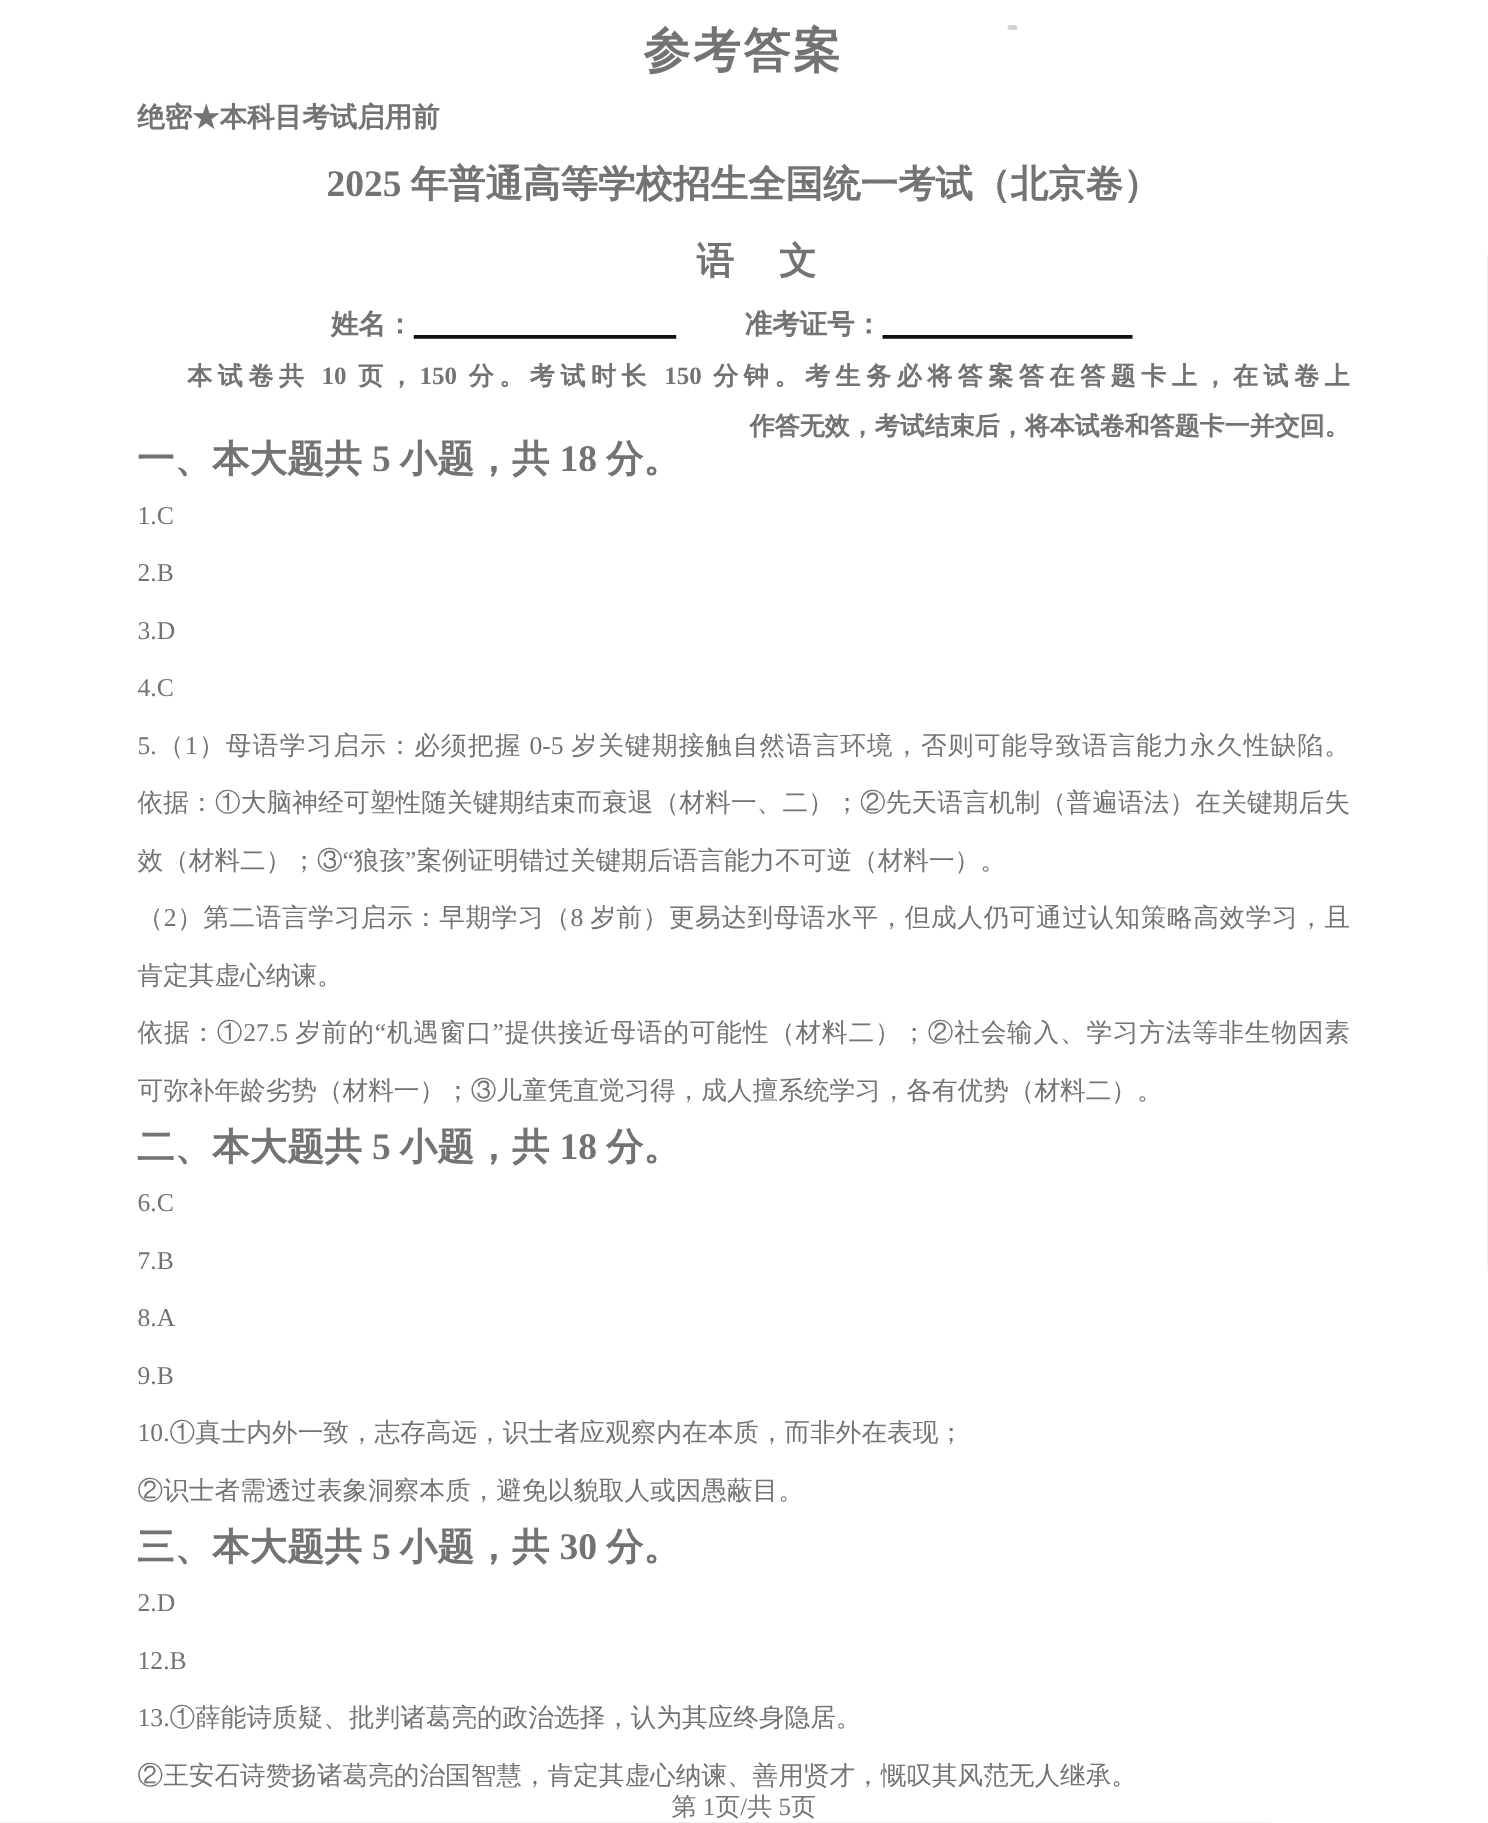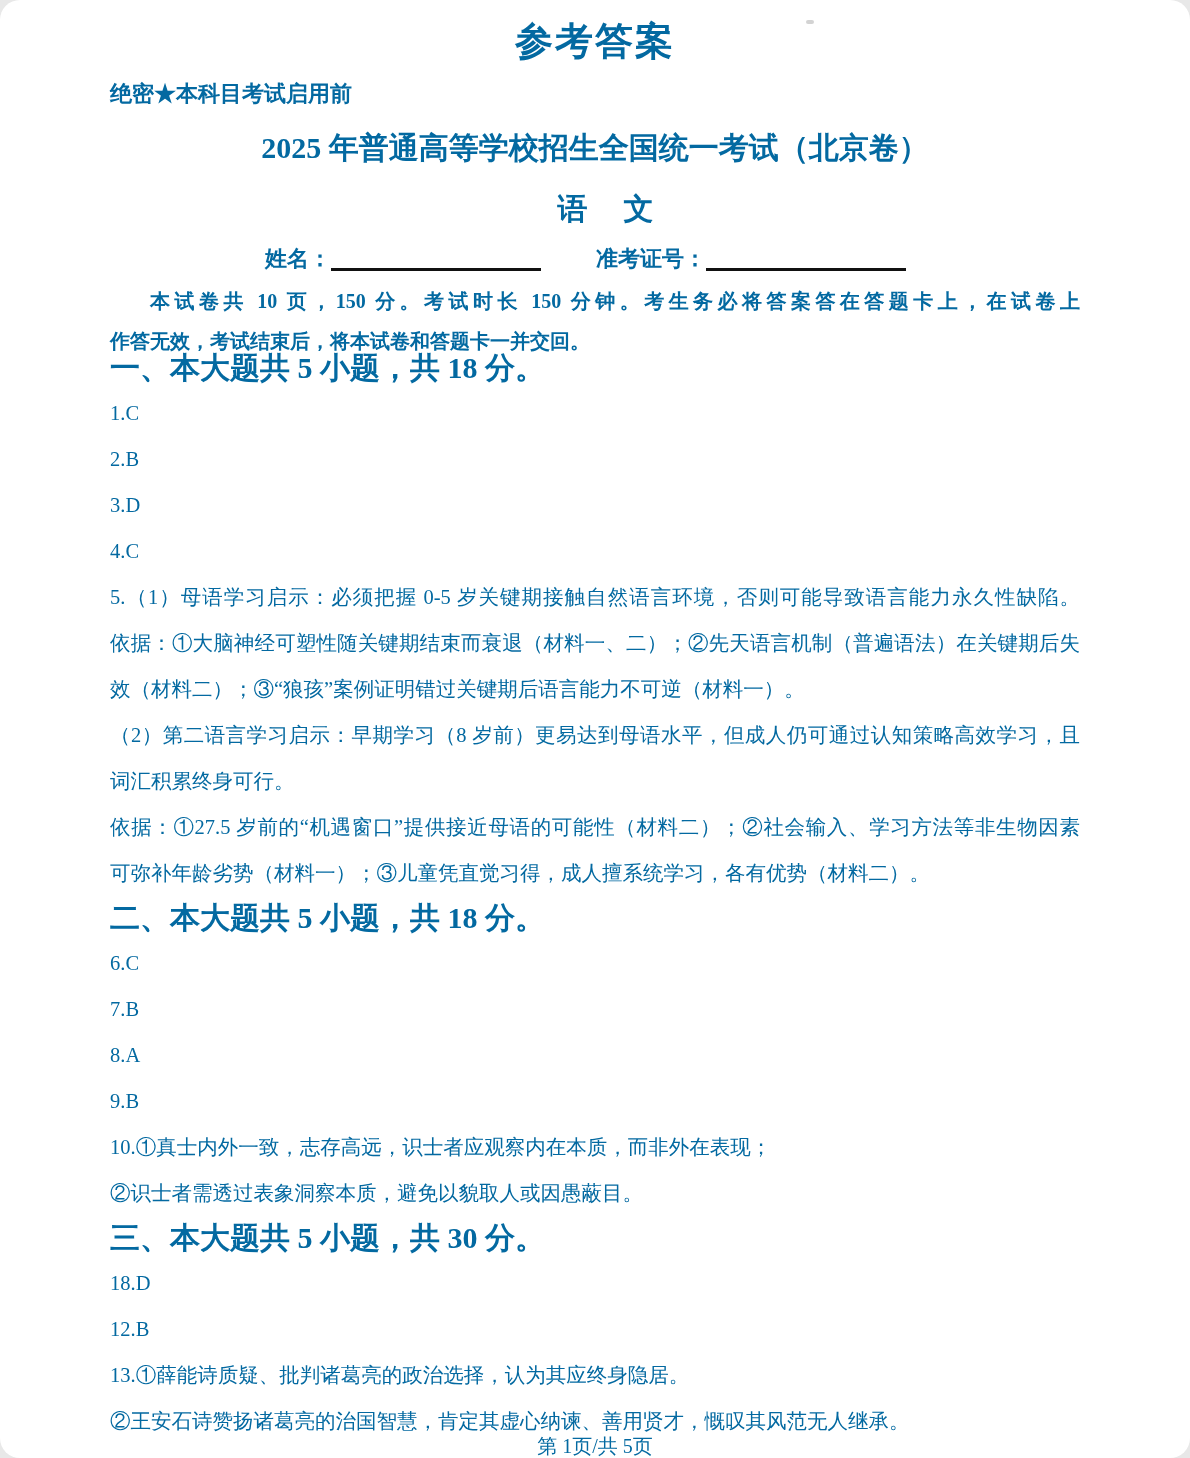--- a/index.html
+++ b/index.html
@@ -2,24 +2,23 @@
 <html><head>
 <meta charset="utf-8">
 <style>
   html, body { margin: 0; padding: 0; background: #e8e8e8; }
   .page {
     position: relative;
     width: 1190px;
     height: 1458px;
     margin: 0 auto;
     background: #ffffff;
-    color: #0369a1;
+    color: #737373;
     font-family: "Liberation Serif", "DejaVu Serif", serif;
     overflow: hidden;
-    border-radius: 20px;
   }
   .doc-title {
     padding-top: 22px;
     font-size: 38px;
     line-height: 38px;
     font-weight: 700;
     text-align: center;
     letter-spacing: 2px;
   }
   .secrecy {
@@ -60,21 +59,21 @@
     vertical-align: bottom;
   }
   .blank.name-blank { width: 210px; }
   .blank.adm-blank  { width: 200px; }
   .hgap { display: inline-block; width: 55px; }
   .instructions {
     margin: 9px 110px 0 110px;
     font-size: 20px;
     font-weight: 700;
   }
-  .iline { height: 40px; line-height: 40px; white-space: nowrap; }
+  .iline { height: 40px; line-height: 40px; white-space: nowrap; text-align: right; }
   .iline.first {
     text-indent: 2em;
     white-space: normal;
     overflow: hidden;
     text-align: justify;
     text-align-last: justify;
   }
   .content { margin: 0 110px; font-size: 20.5px; }
   .line { height: 46px; line-height: 46px; white-space: nowrap; }
   .line.fill {
@@ -130,33 +129,33 @@
   <div class="content">
     <div class="heading first">一、本大题共 5 小题，共 18 分。</div>
     <div class="line">1.C</div>
     <div class="line">2.B</div>
     <div class="line">3.D</div>
     <div class="line">4.C</div>
     <div class="line fill">5.（1）母语学习启示：必须把握 0-5 岁关键期接触自然语言环境，否则可能导致语言能力永久性缺陷。</div>
     <div class="line fill">依据：①大脑神经可塑性随关键期结束而衰退（材料一、二）；②先天语言机制（普遍语法）在关键期后失</div>
     <div class="line">效（材料二）；③“狼孩”案例证明错过关键期后语言能力不可逆（材料一）。</div>
     <div class="line fill">（2）第二语言学习启示：早期学习（8 岁前）更易达到母语水平，但成人仍可通过认知策略高效学习，且</div>
-    <div class="line">词汇积累终身可行。</div>
+    <div class="line">肯定其虚心纳谏。</div>
     <div class="line fill">依据：①27.5 岁前的“机遇窗口”提供接近母语的可能性（材料二）；②社会输入、学习方法等非生物因素</div>
     <div class="line">可弥补年龄劣势（材料一）；③儿童凭直觉习得，成人擅系统学习，各有优势（材料二）。</div>
 
     <div class="heading">二、本大题共 5 小题，共 18 分。</div>
     <div class="line">6.C</div>
     <div class="line">7.B</div>
     <div class="line">8.A</div>
     <div class="line">9.B</div>
     <div class="line">10.①真士内外一致，志存高远，识士者应观察内在本质，而非外在表现；</div>
     <div class="line">②识士者需透过表象洞察本质，避免以貌取人或因愚蔽目。</div>
 
     <div class="heading">三、本大题共 5 小题，共 30 分。</div>
-    <div class="line">18.D</div>
+    <div class="line">2.D</div>
     <div class="line">12.B</div>
     <div class="line">13.①薛能诗质疑、批判诸葛亮的政治选择，认为其应终身隐居。</div>
     <div class="line">②王安石诗赞扬诸葛亮的治国智慧，肯定其虚心纳谏、善用贤才，慨叹其风范无人继承。</div>
   </div>
 
   <div class="footer">第 1页/共 5页</div>
 </div>
 
 </body></html>

